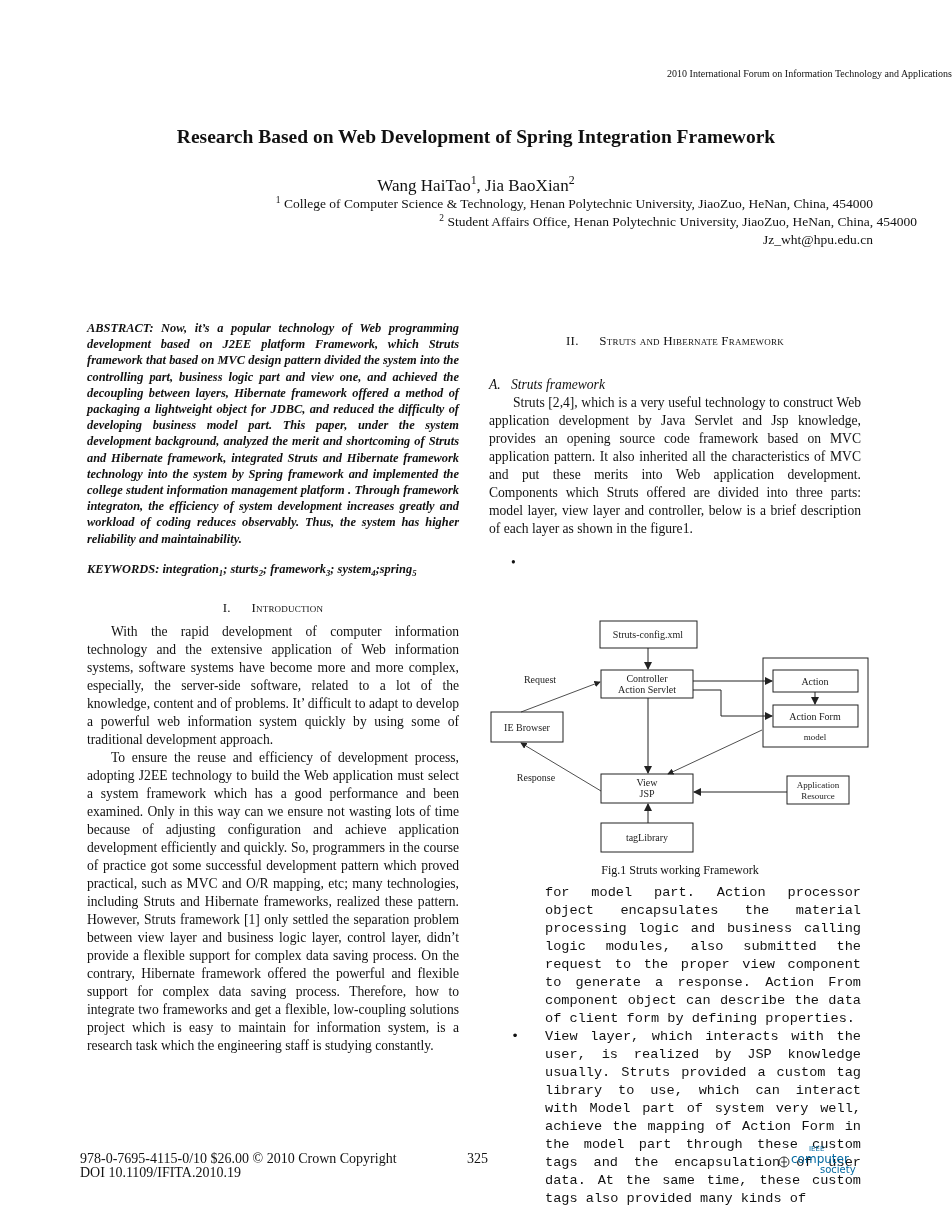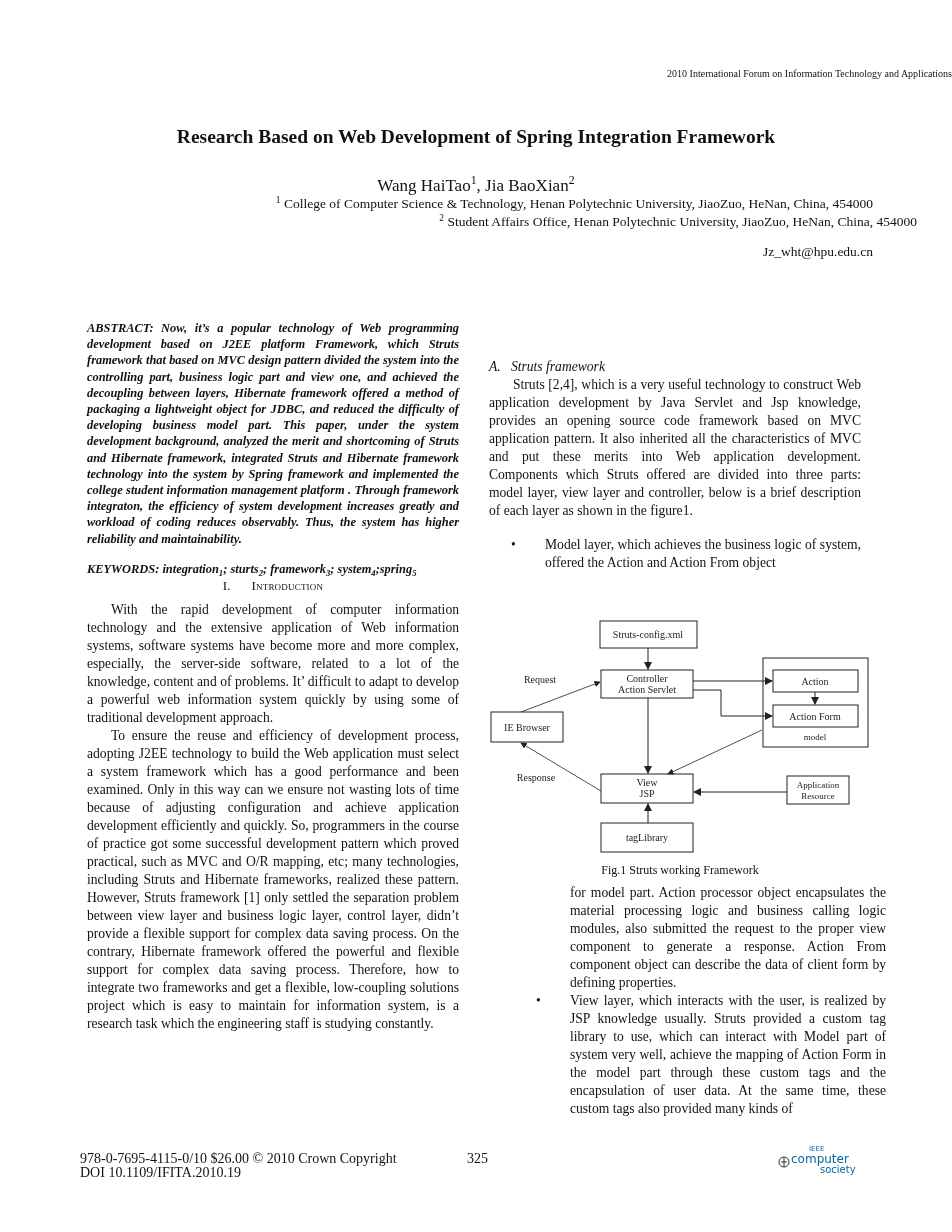--- a/index.html
+++ b/index.html
@@ -35,41 +35,44 @@
 
 <div class="abs authors">
   <span>Wang HaiTao</span><sup>1</sup><span>, </span><span>Jia BaoXian</span><sup>2</sup>
 </div>
 <div class="abs aff" style="top:196px;">
   <sup>1</sup><span> College of Computer Science &amp; Technology, Henan Polytechnic University, JiaoZuo, HeNan,  China, 454000</span>
 </div>
 <div class="abs aff" style="top:214px;padding-left:44px;">
   <sup>2</sup><span> Student Affairs Office, Henan Polytechnic University, JiaoZuo, HeNan, China, 454000</span>
 </div>
-<div class="abs aff" style="top:232px;margin-top:12px;">Jz_wht@hpu.edu.cn</div>
+<div class="abs aff" style="top:232px;">Jz_wht@hpu.edu.cn</div>
 
 <div class="abs col" style="left:87px; top:320px;">
   <p class="abstract">ABSTRACT: Now, it’s a popular technology of Web programming development based on J2EE platform Framework, which Struts framework that based on MVC design pattern divided the system into the controlling part, business logic part and view one, and achieved the decoupling between layers, Hibernate framework offered a method of packaging a lightweight object for JDBC, and reduced the difficulty of developing business model part. This paper, under the system development background, analyzed the merit and shortcoming of Struts and Hibernate framework, integrated Struts and Hibernate framework technology into the system by Spring framework and implemented the college student information management platform . Through framework integraton, the efficiency of system development  increases greatly and workload of coding reduces observably. Thus, the system has higher reliability and maintainability.</p>
   <p class="abstract" style="margin-top:14px;">
     <span>KEYWORDS: </span><span>integration</span><sub>1</sub><span>; </span><span>sturts</span><sub>2</sub><span>; </span><span>framework</span><sub>3</sub><span>; </span><span>system</span><sub>4</sub><span>;</span><span>spring</span><sub>5</sub>
   </p>
-  <p class="secthead" style="margin-bottom:6px;">
+  <p class="secthead" style="margin-top:22px; margin-bottom:6px;">
     <span>I.</span>&nbsp;&nbsp;&nbsp;&nbsp;&nbsp;&nbsp;<span class="sc">Introduction</span>
   </p>
   <p class="indent">With the rapid development of computer information technology and the extensive application of Web information systems, software systems have become more and more complex, especially, the server-side software, related to a lot of the knowledge, content and of problems. It’ difficult to adapt to develop a powerful web information system quickly by using some of traditional development approach.</p>
   <p class="indent">To ensure the reuse and efficiency of development process, adopting J2EE technology to build the Web application must select a system framework which has a good performance and been examined. Only in this way can we ensure not wasting lots of time because of adjusting configuration and achieve application development efficiently and quickly. So, programmers in the course of practice got some successful development pattern which proved practical, such as MVC and O/R mapping, etc; many technologies, including Struts and Hibernate frameworks, realized these pattern. However, Struts framework [1] only settled the separation problem between view layer and business logic layer, control layer, didn’t provide a flexible support for complex data saving process. On the contrary, Hibernate framework offered the powerful and flexible support for complex data saving process. Therefore, how to integrate two frameworks and get a flexible, low-coupling solutions project which is easy to maintain for information system, is a research task which the engineering staff is studying constantly.</p>
 </div>
 
 <div class="abs col" style="left:489px; top:332px;">
+  <p class="secthead">
+    <span>II.</span>&nbsp;&nbsp;&nbsp;&nbsp;&nbsp;&nbsp;<span class="sc">Struts and Hibernate Framework</span>
+  </p>
   <p class="subhead" style="margin-top:26px;">
     <span>A.</span>&nbsp;&nbsp;&nbsp;<span>Struts framework</span>
   </p>
   <p class="indent">Struts [2,4], which is a very useful technology to construct Web application development by Java Servlet and Jsp knowledge, provides an opening source code framework based on MVC application pattern. It also inherited all the characteristics of MVC and put these merits into Web application development. Components which Struts offered are divided into three parts: model layer, view layer and controller, below is a brief description of each layer as shown in the figure1.</p>
   <p class="bullet" style="margin-top:16px;">
-    <span class="dot">•</span><span>Model layer, which achieves the business logic of system, offered the Action and Action From object</span>
+    <span class="dot">•</span>
   </p>
 </div>
 
 <svg class="abs diagram" viewBox="485 615 390 245" width="390" height="245" font-family="Liberation Serif, serif" font-size="10" fill="none" stroke="#222">
   <defs>
     <marker id="ah" markerWidth="8" markerHeight="8" refX="7" refY="4" orient="auto">
       <path d="M0,0 L8,4 L0,8 z" fill="#222" stroke="none"></path>
     </marker>
   </defs>
 
@@ -106,21 +109,21 @@
     <text x="647" y="797">JSP</text>
     <text x="818" y="788" font-size="9">Application</text>
     <text x="818" y="799" font-size="9">Resource</text>
     <text x="647" y="841">tagLibrary</text>
     <text x="540" y="683">Request</text>
     <text x="536" y="781">Response</text>
   </g>
 </svg>
 <div class="abs caption">Fig.1 Struts working Framework</div>
 
-<div class="abs col" style="left:514px; top:884px;">
+<div class="abs col" style="left:489px; top:884px;font-family:Liberation Mono, monospace;">
   <p class="bullet">
     <span>for model part. Action processor object encapsulates the material processing logic and business calling logic modules, also submitted the request to the proper view component to generate a response. Action From component object can describe the data of client form by defining properties.</span>
   </p>
   <p class="bullet">
     <span class="dot">•</span><span>View layer, which interacts with the user, is realized by JSP knowledge usually. Struts provided a custom tag library to use, which can interact with Model part of system very well, achieve the mapping of Action Form in the model part through these custom tags and the encapsulation of user data. At the same time, these custom tags also provided many kinds of</span>
   </p>
 </div>
 
 <div class="abs footer" style="left:80px; top:1152px;">
   <div>978-0-7695-4115-0/10 $26.00 © 2010 Crown Copyright</div>

